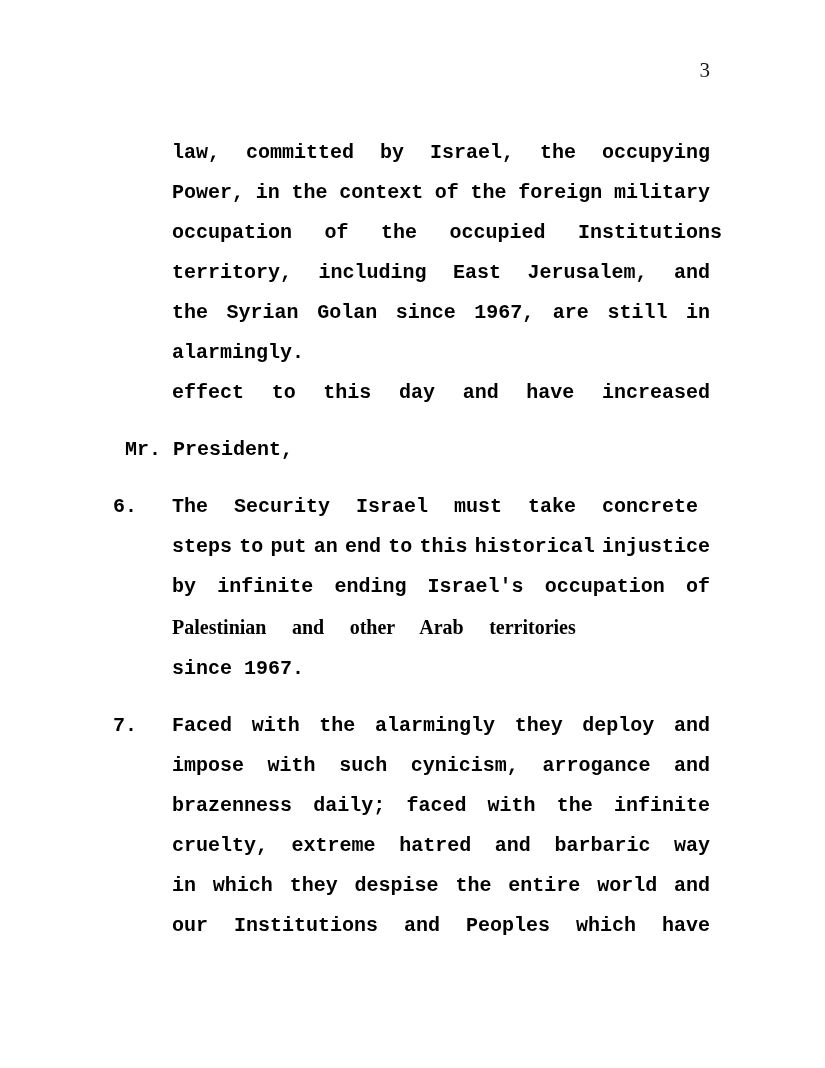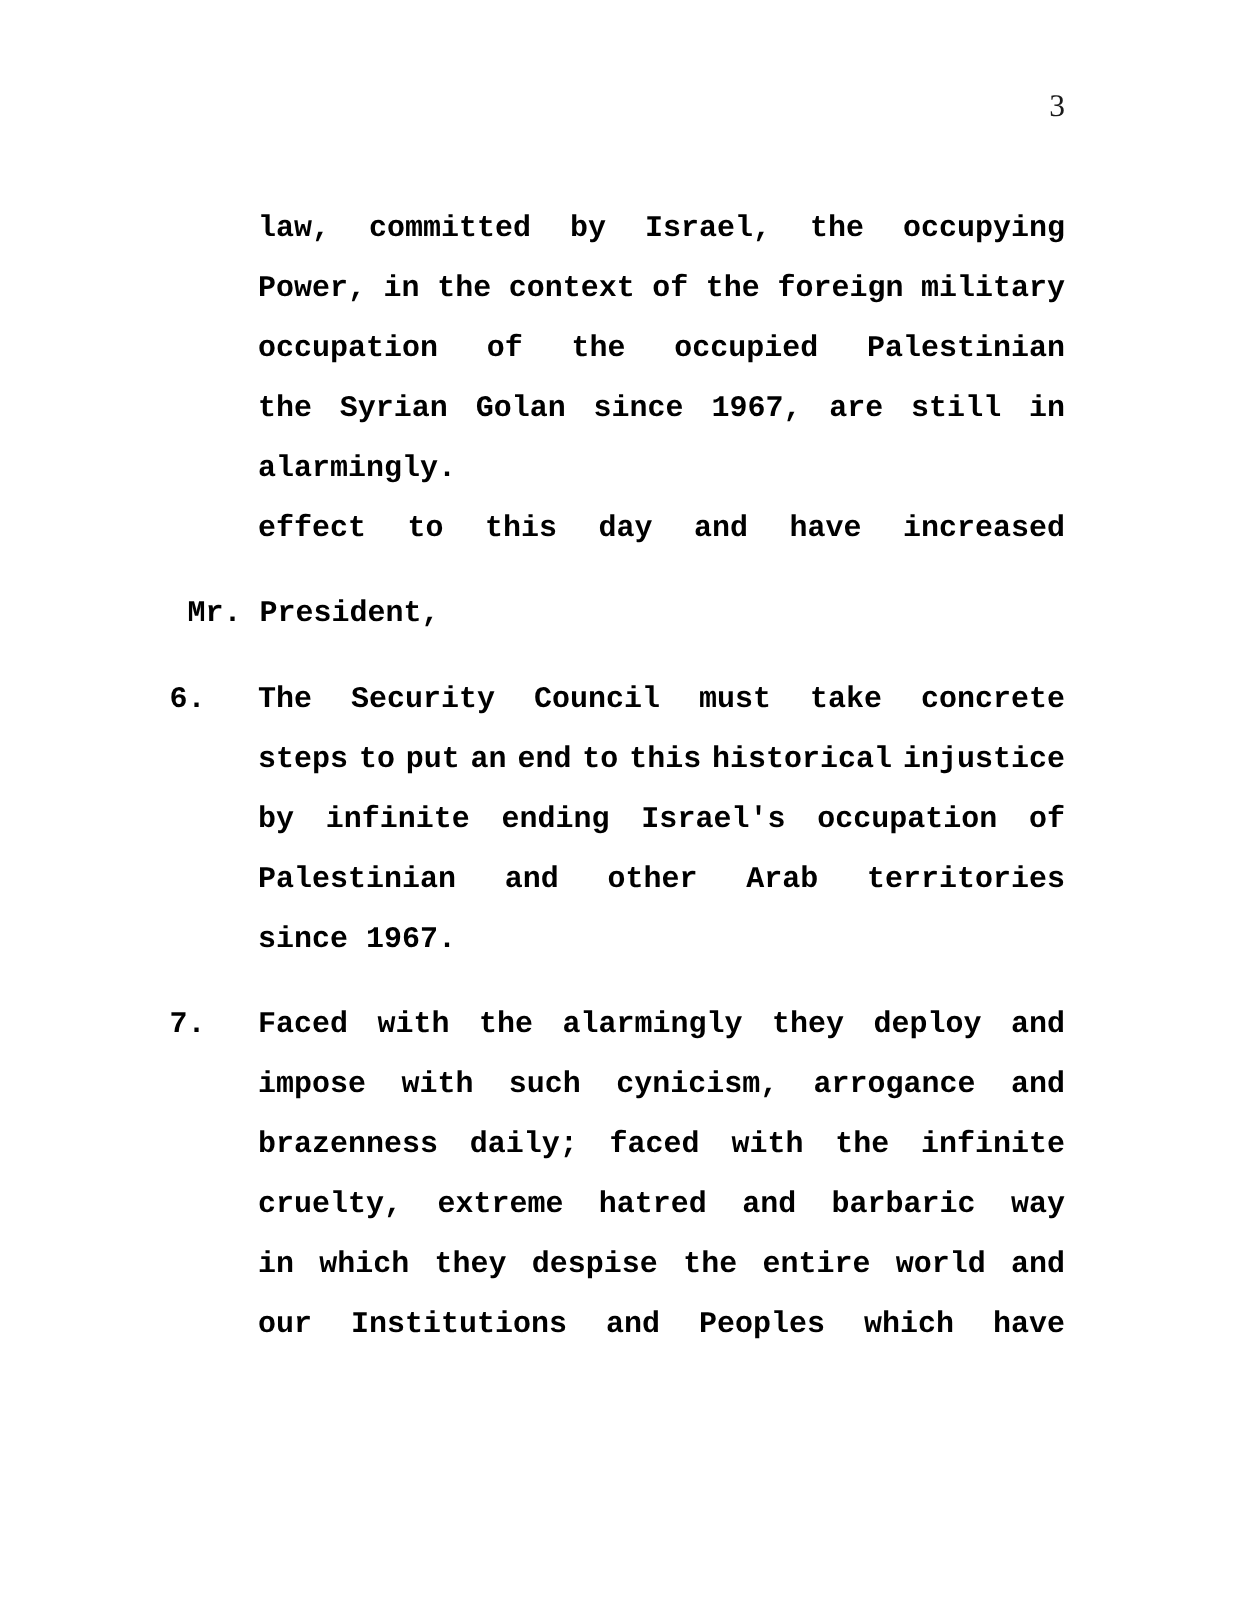--- a/index.html
+++ b/index.html
@@ -63,38 +63,39 @@
 </head>
 <body>
 
 <div class="page">
   <div class="page-number">3</div>
   <div class="text-body">
       <div class="paragraph continuation">
         <div class="para-lines">
           <div class="line"><span style="word-spacing: 13.9844px;">law, committed by Israel, the occupying</span></div>
           <div class="line"><span style="word-spacing: -0.299107px; margin-top: 28px;">Power, in the context of the foreign military</span></div>
-          <div class="line"><span style="word-spacing: 20.4805px;">occupation of the occupied Palestinian</span></div>
+          <div class="line"><span style="word-spacing: 20.4805px;">occupation of the occupied Institutions</span></div>
+          <div class="line"><span style="word-spacing: 14.4805px;">territory, including East Jerusalem, and</span></div>
           <div class="line"><span style="word-spacing: 6.55804px;">the Syrian Golan since 1967, are still in</span></div>
           <div class="line"><span>alarmingly.</span></div>
           <div class="line"><span style="word-spacing: 15.6536px;">effect to this day and have increased</span></div>
         </div>
       </div>
       <div class="paragraph salutation">
         <div class="para-lines">
           <div class="line"><span>Mr. President,</span></div>
         </div>
       </div>
       <div class="paragraph numbered">
         <span class="item-number">6.</span>
         <div class="para-lines">
-          <div class="line"><span style="word-spacing: 13.9844px;">The Security Council must take concrete</span></div>
+          <div class="line"><span style="word-spacing: 13.9844px;">The Security Israel must take concrete</span></div>
           <div class="line"><span style="word-spacing: -4.76172px;">steps to put an end to this historical injustice</span></div>
           <div class="line"><span style="word-spacing: 9.18125px;">by infinite ending Israel's occupation of</span></div>
-          <div class="line"><span style="word-spacing: 20.4805px;">Palestinian and other Arab territories</span></div>
+          <div class="line"><span style="word-spacing: 20.4805px; font-family: Liberation Serif, serif;">Palestinian and other Arab territories</span></div>
           <div class="line"><span>since 1967.</span></div>
         </div>
       </div>
       <div class="paragraph numbered">
         <span class="item-number">7.</span>
         <div class="para-lines">
           <div class="line"><span style="word-spacing: 7.65104px;">Faced with the alarmingly they deploy and</span></div>
           <div class="line"><span style="word-spacing: 11.5844px;">impose with such cynicism, arrogance and</span></div>
           <div class="line"><span style="word-spacing: 9.18125px; font-family: Liberation Mono, monospace;">brazenness daily; faced with the infinite</span></div>
           <div class="line"><span style="word-spacing: 11.5844px;">cruelty, extreme hatred and barbaric way</span></div>

